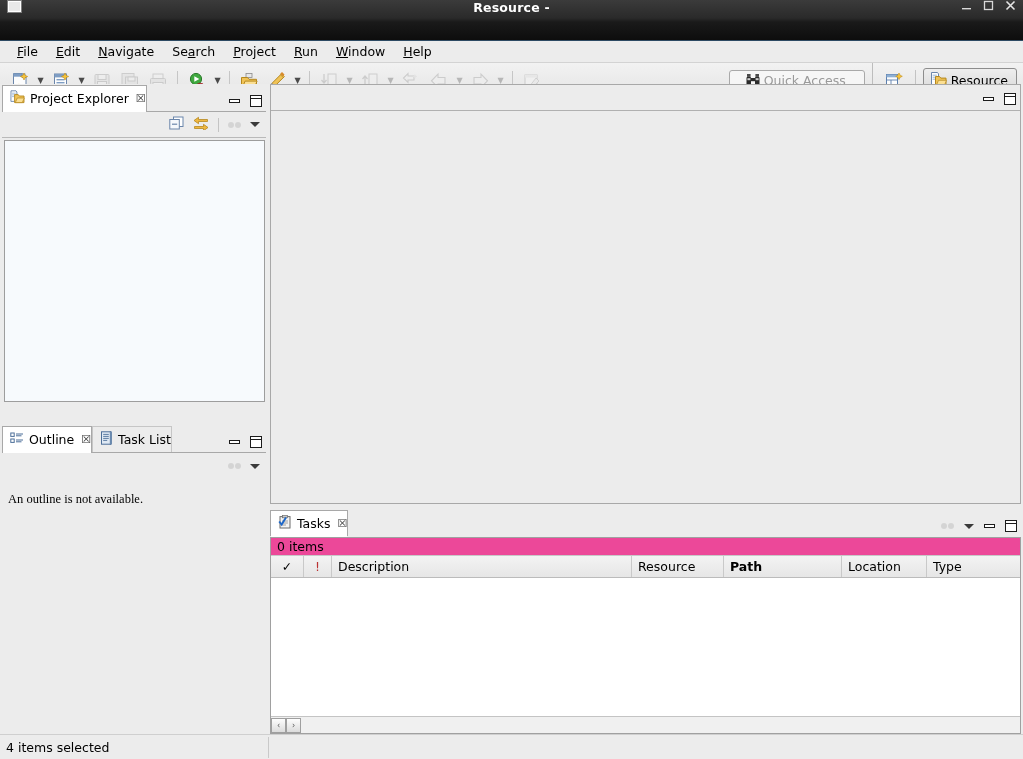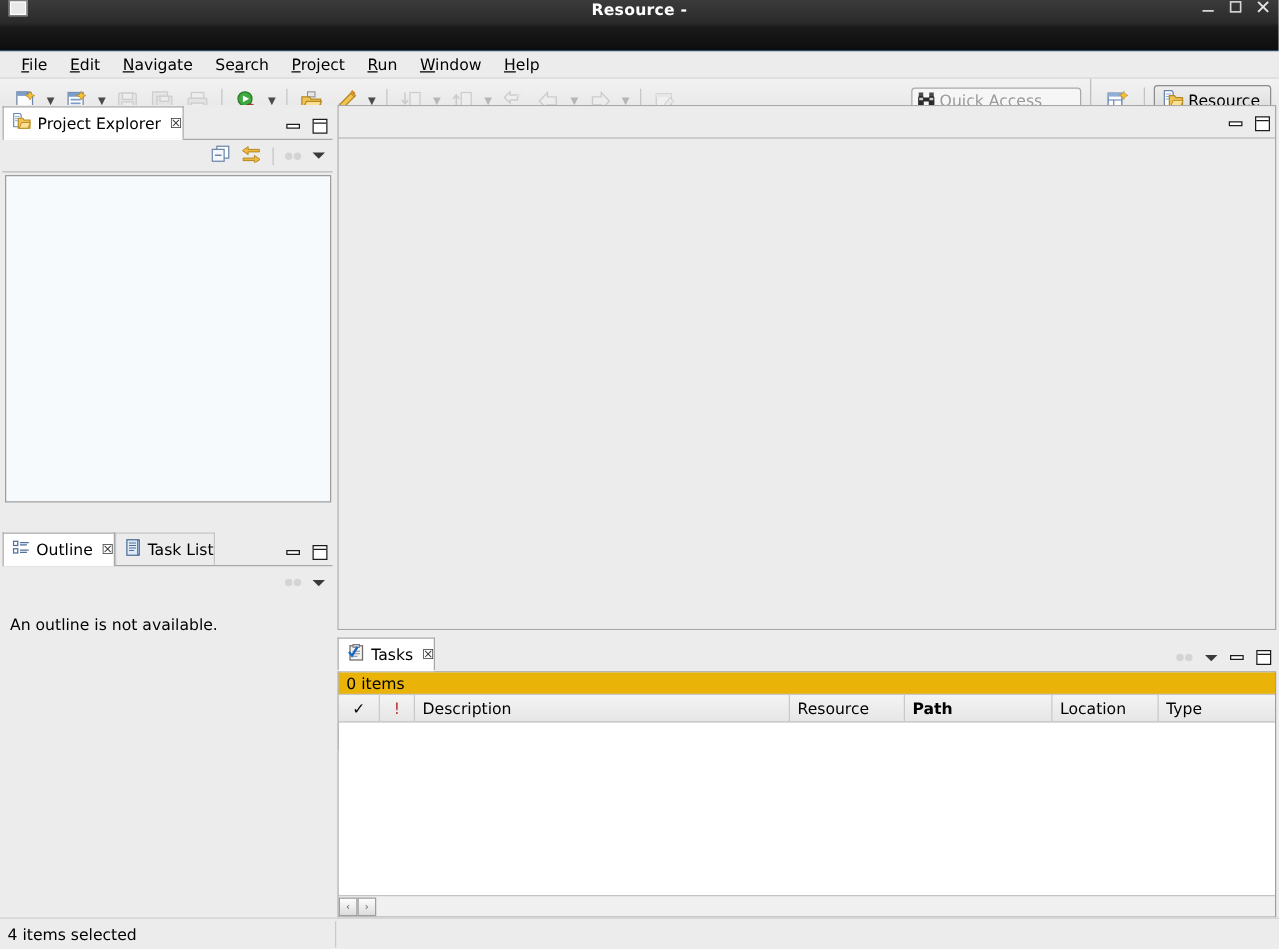--- a/index.html
+++ b/index.html
@@ -89,21 +89,21 @@
   #tb-right {
     position: absolute; right: 0; top: 0; height: 100%;
     display: flex; align-items: center;
   }
   #quick-access {
     width: 136px; height: 22px;
     background: #f6f6f6;
     border: 1px solid #a9a9a9;
     border-radius: 3px;
     display: flex; align-items: center;
-    padding: 0 4px;
+    padding: 0 16px;
     margin-right: 6px;
   }
   #quick-access .qa-text {
     color: #9a9a9a; font-size: 12.5px; margin-left: 4px;
   }
   #tb-divider {
     width: 1px; height: 36px; background: #bdbdbd; margin: 0 1px;
   }
   #persp-bar { display: flex; align-items: center; padding: 0 6px; height: 100%; }
   #persp-sep { width: 1px; height: 22px; background: #c3c3c3; margin: 0 7px; }
@@ -183,20 +183,21 @@
   }
 
   
   #outline-view { left: 2px; top: 341px; width: 264px; bottom: 0; }
   #ol-content {
     position: absolute;
     left: 0; right: 0; top: 55px; bottom: 0;
     background: #ececec;
     padding: 12px 6px;
     font-size: 12.5px;
+    font-family: Liberation Serif, serif;
   }
 
   
   #editor-area {
     left: 270px; top: 0; right: 2px; height: 420px;
     border: 1px solid #a8a8a8;
     background: #ececec;
   }
   #editor-tabbar {
     height: 26px;
@@ -212,21 +213,21 @@
   
   #tasks-view { left: 270px; top: 424px; right: 2px; bottom: 0; }
   #tasks-frame {
     position: absolute;
     left: 0; right: 0; top: 29px; bottom: 0;
     border: 1px solid #a0a0a0;
     background: #fff;
   }
   #tasks-count {
     height: 18px;
-    background: #eab308;
+    background: #ec4899;
     font-size: 12.5px;
     padding: 1px 0 0 6px;
     border-bottom: 1px solid #c8c8c8;
   }
   #tasks-head { display: flex; height: 22px; background: linear-gradient(to bottom,#f3f3f3,#e6e6e6); border-bottom: 1px solid #bbb; }
   .th {
     display: flex; align-items: center;
     font-size: 12.5px;
     padding-left: 6px;
     border-right: 1px solid #c9c9c9;

